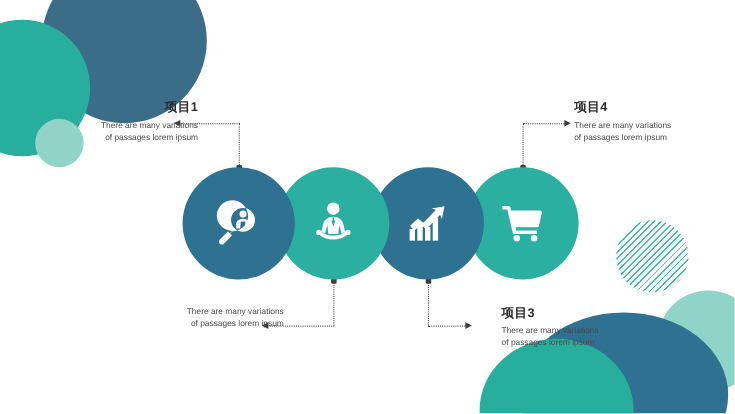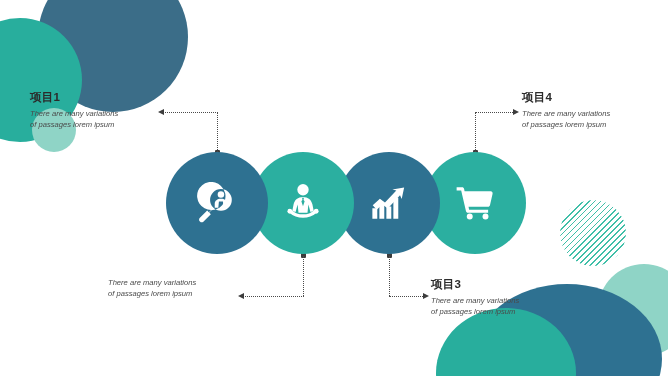--- a/index.html
+++ b/index.html
@@ -90,28 +90,27 @@
     font-weight: bold;
     color: #2b2b2b;
     margin: 0 0 3px 0;
     letter-spacing: 0.3px;
   }
   .label .desc {
     font-size: 7.6px;
     line-height: 11px;
     color: #4a4a4a;
     margin: 0;
-    font-style: italic;
-  }
-  .align-right { }
+  }
+  .align-right { text-align: right; }
   .align-left  { text-align: left; }
 
   #label-1 { left: 30px;  top: 90px; }
   #label-2 { left: 108px; top: 277px; }
-  #label-3 { left: 431px; top: 277px; }
+  #label-3 { left: 456px; top: 277px; }
   #label-4 { left: 522px; top: 90px; }
 </style>
 </head>
 <body>
 
 <div id="slide">
 
   <div class="deco" id="deco-tl-blue"></div>
   <div class="deco" id="deco-tl-green"></div>
   <div class="deco" id="deco-tl-mint"></div>

